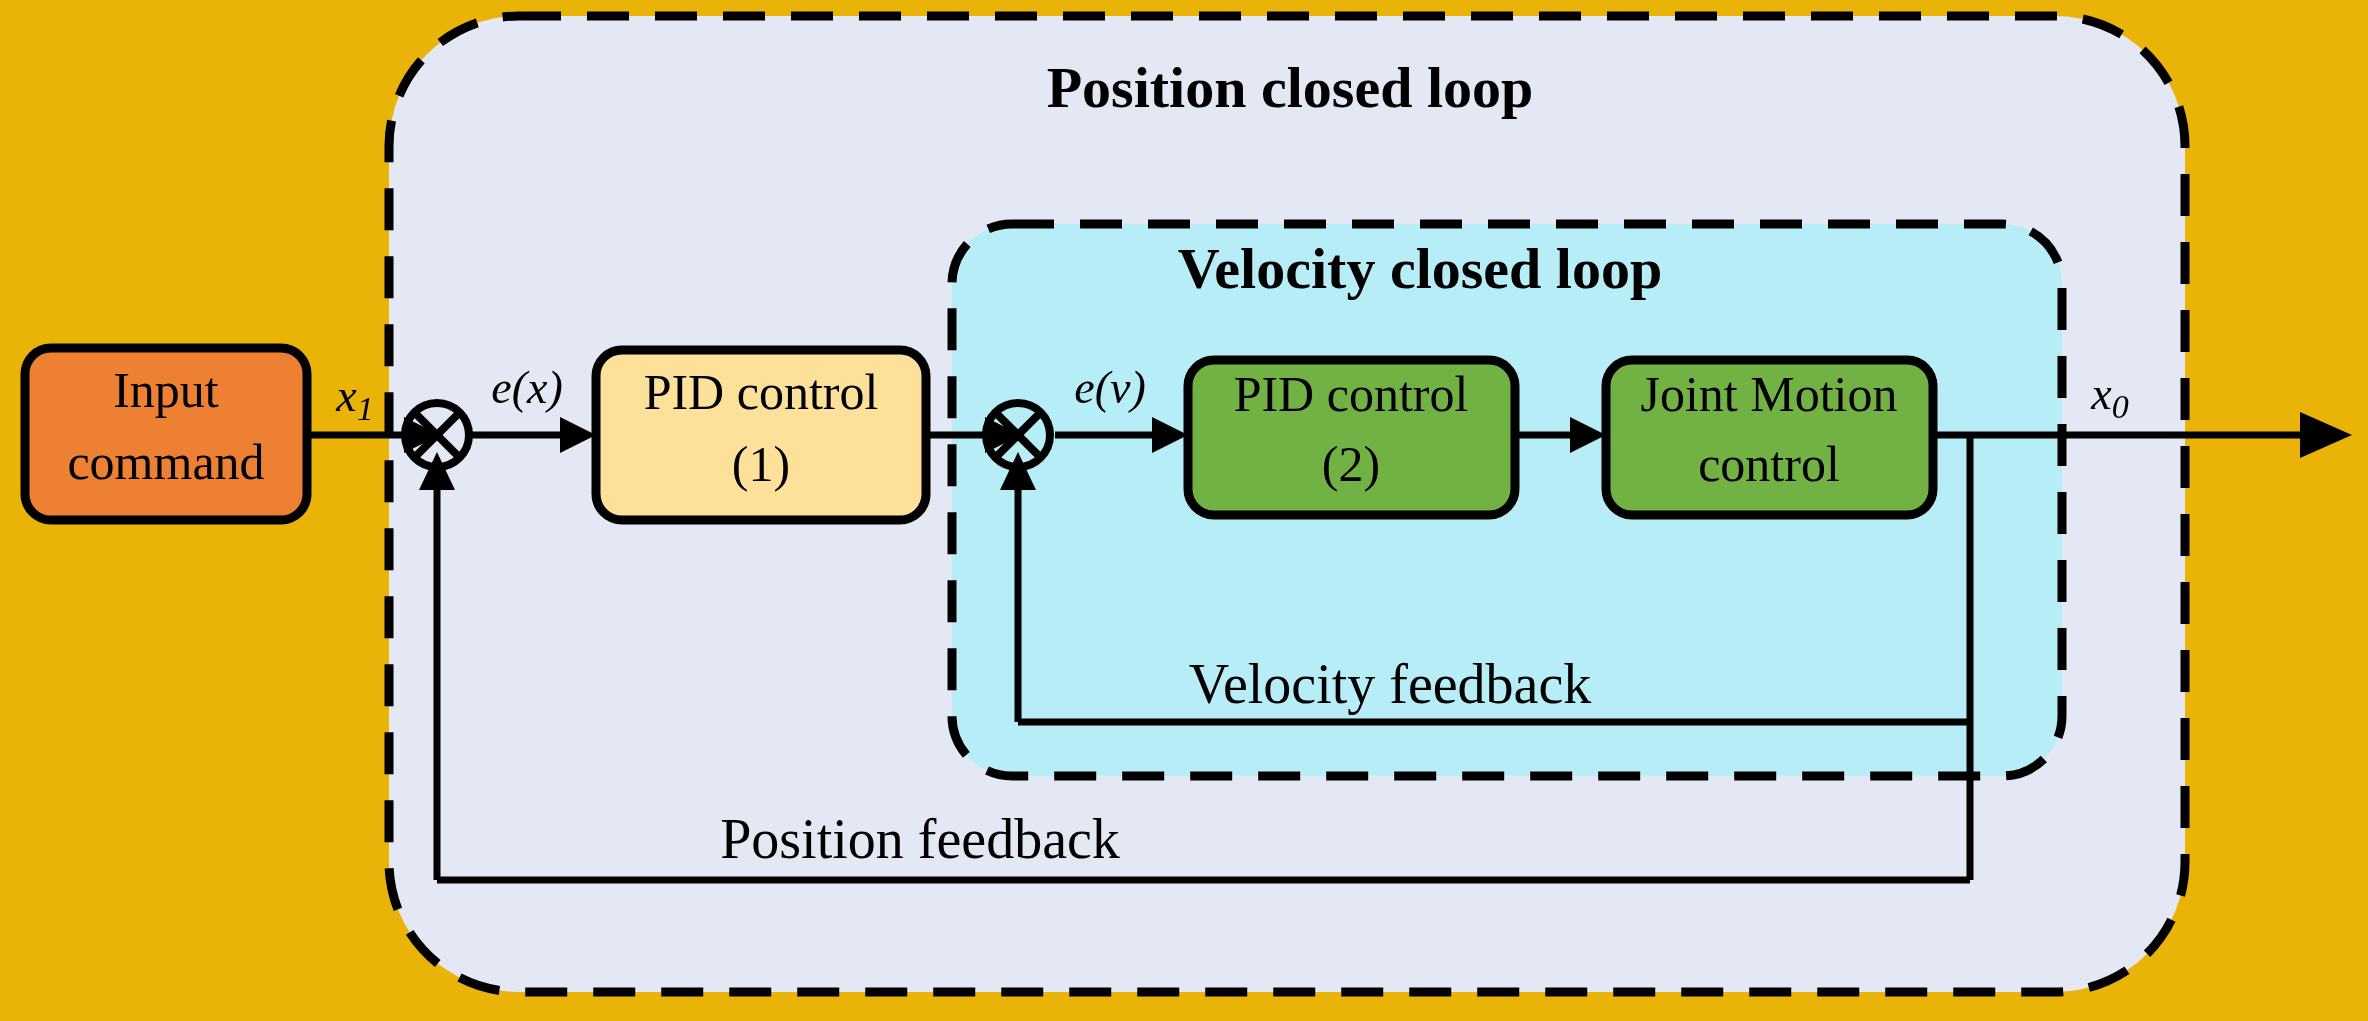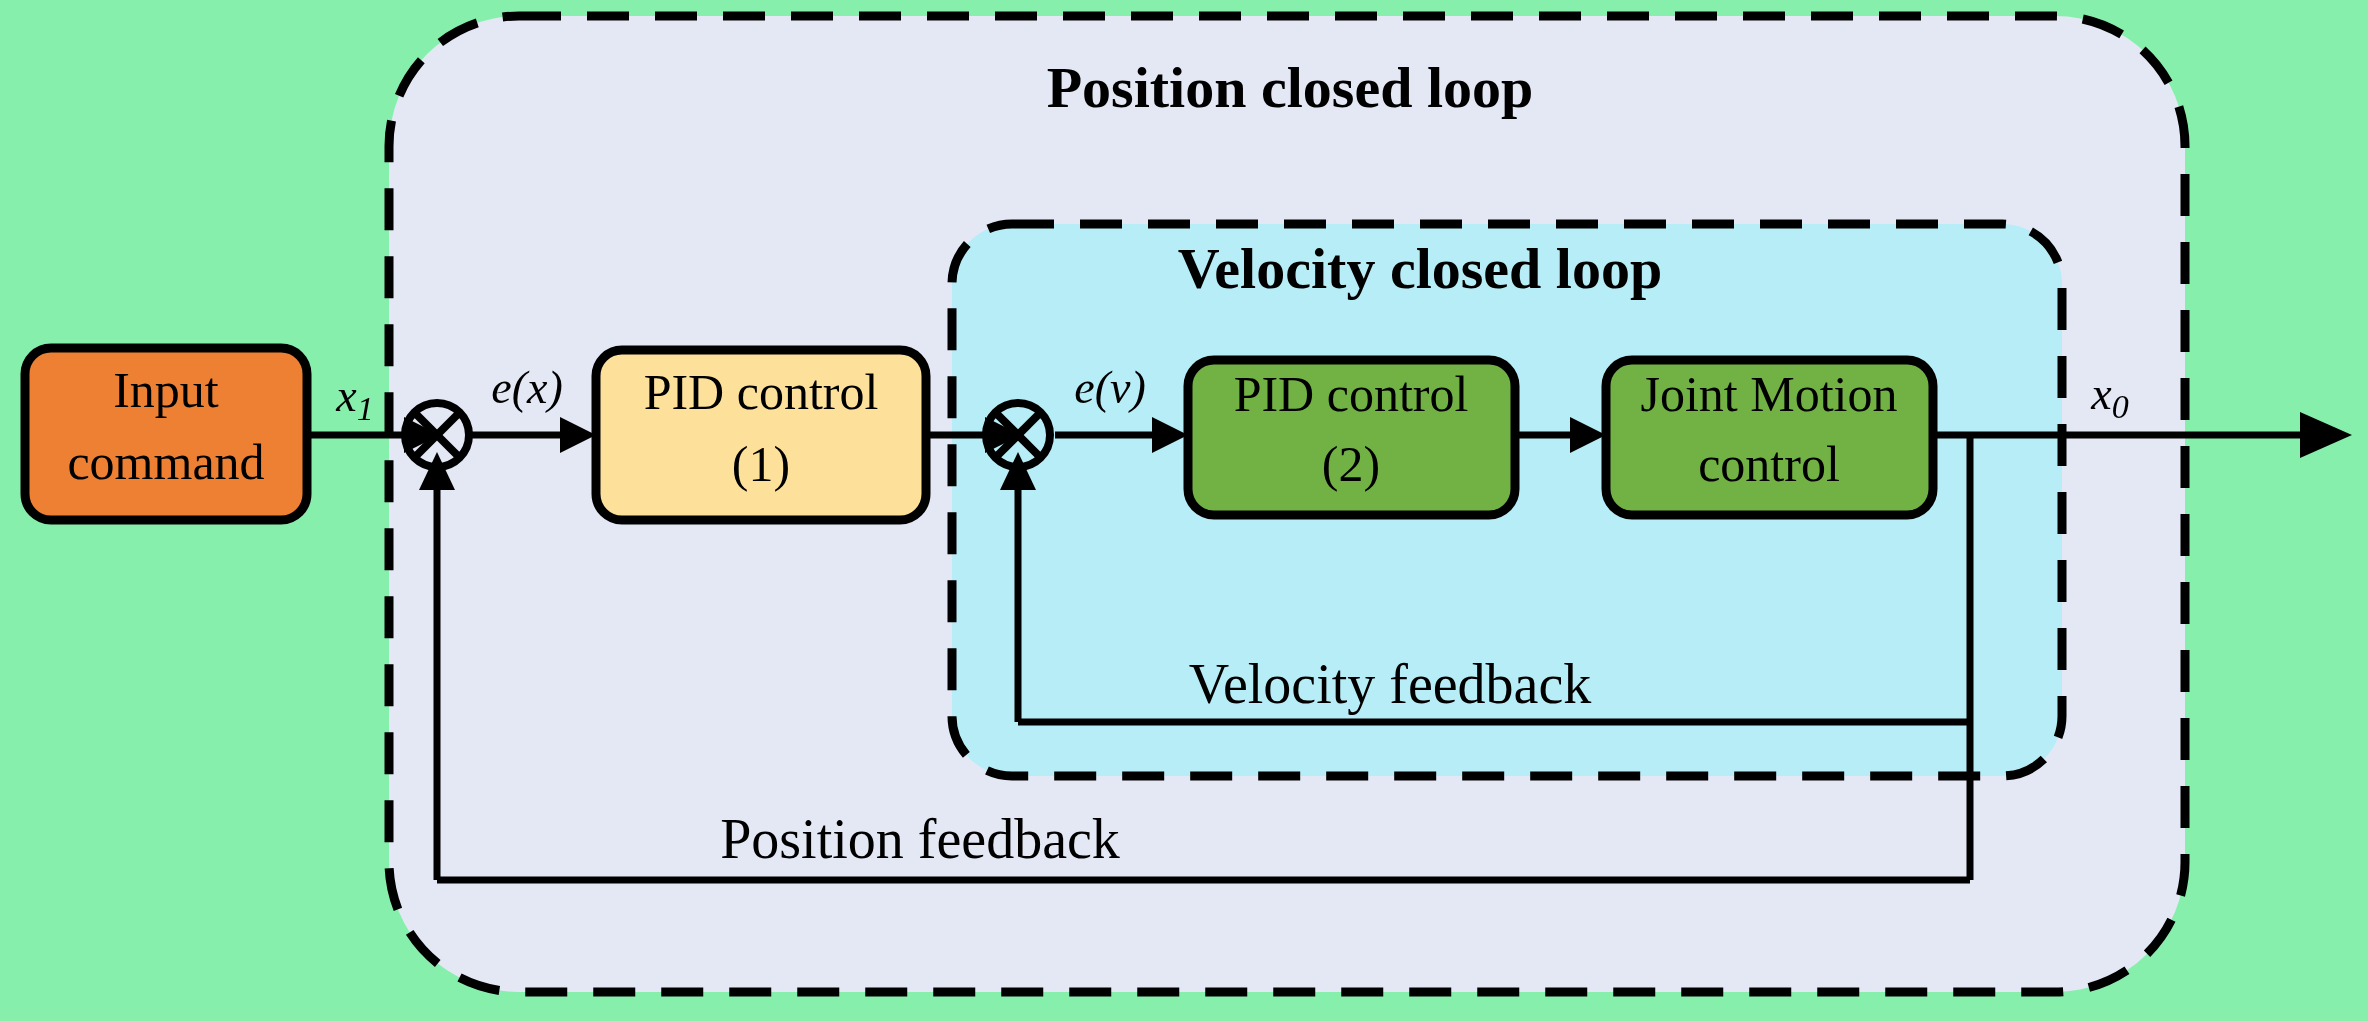--- a/index.html
+++ b/index.html
@@ -7,21 +7,21 @@
     padding: 0;
     background: #ffffff;
   }
   body {
     font-family: "Liberation Serif", "DejaVu Serif", serif;
   }
   #canvas {
     position: relative;
     width: 2368px;
     height: 1021px;
-    background: #86efac;
+    background: #eab308;
     overflow: hidden;
   }
   #diagram-svg {
     position: absolute;
     left: 0;
     top: 0;
     width: 2368px;
     height: 1021px;
   }
   .blk-text {

